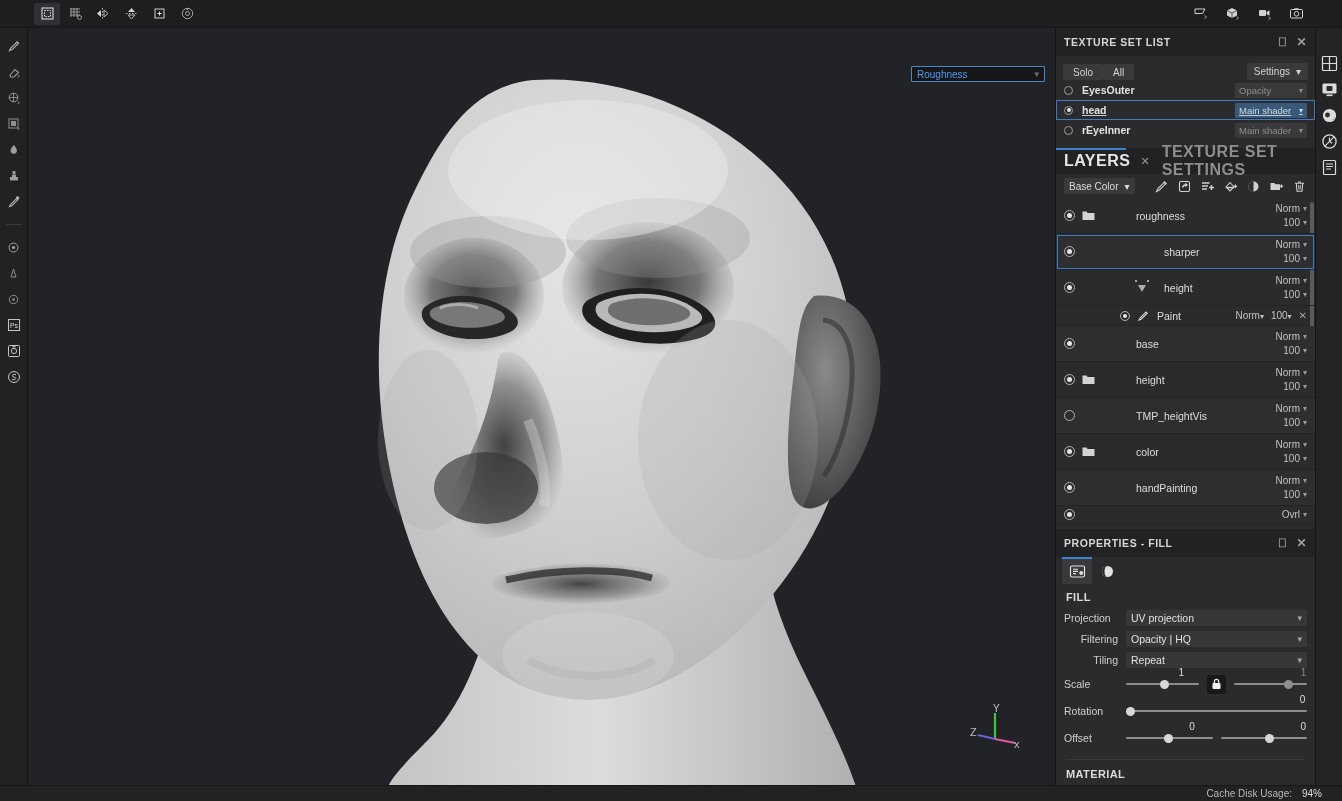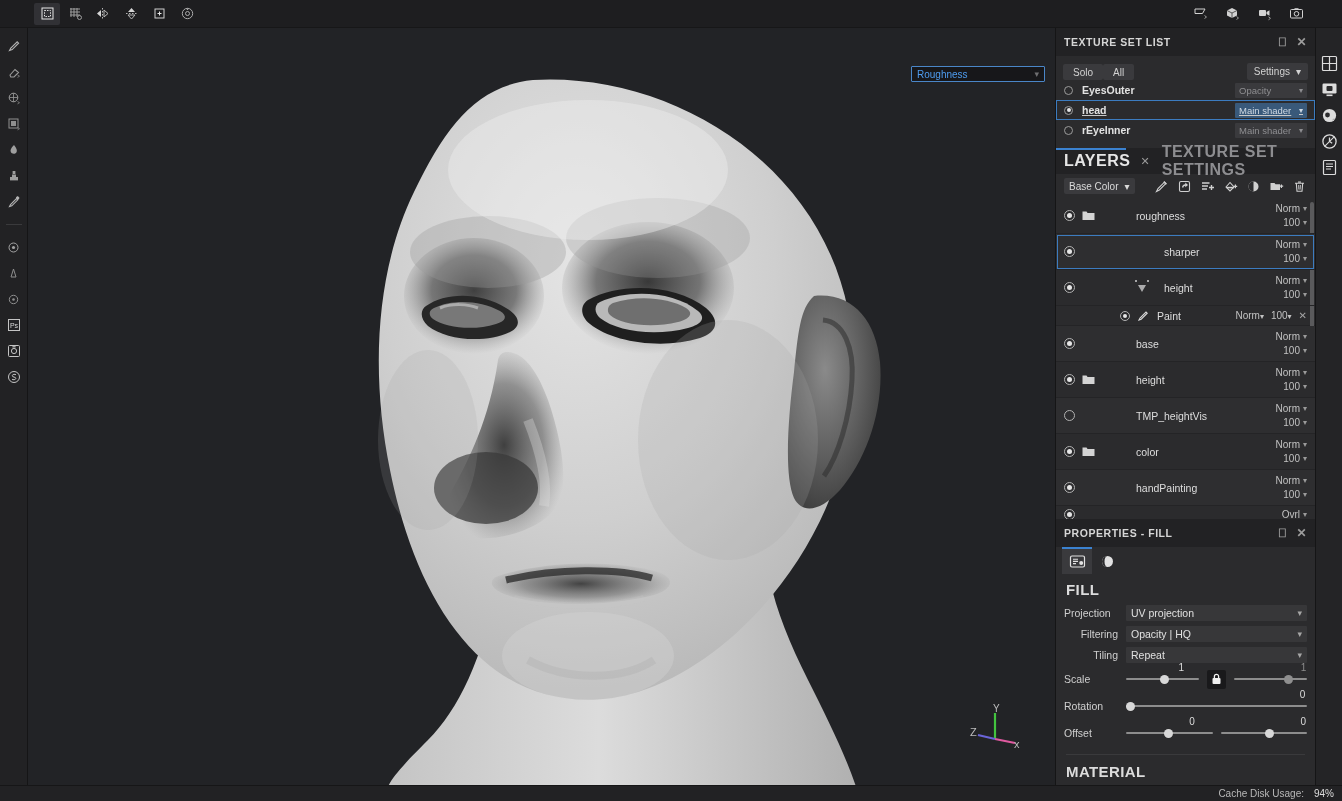--- a/index.html
+++ b/index.html
@@ -159,21 +159,21 @@
   .sub-row .right { margin-left: auto; display: flex; align-items: center; gap: 7px; color: #c2c2c2; font-size: 10px; }
 
   .scrollbar { position: absolute; right: 1px; top: 4px; width: 4px; height: 160px; background: #5a5a5c; border-radius: 2px; }
 
   
   .props { flex: 0 0 auto; background: #2b2b2d; display: flex; flex-direction: column; }
   .props-tabs { height: 28px; display: flex; align-items: center; gap: 0; padding-left: 6px; position: relative; background: #2b2b2d; }
   .ptab { width: 30px; height: 26px; display: flex; align-items: center; justify-content: center; color: #d8d8d8; cursor: pointer; }
   .ptab.active { background: #3a3a3d; }
   .ptab-accent { position: absolute; left: 6px; top: 0; width: 30px; height: 2px; background: #3b82d0; }
-  .sec-title { font-size: 15px; font-weight: bold; color: #dcdcdc; padding: 6px 10px 5px; letter-spacing: .4px; }
+  .sec-title { font-size: 11px; font-weight: bold; color: #dcdcdc; padding: 6px 10px 5px; letter-spacing: .4px; }
   .prop-row { display: flex; align-items: center; height: 20px; padding: 0 8px; gap: 8px; margin-bottom: 1px; }
   .prop-label { width: 54px; text-align: right; font-size: 10.5px; color: #cfcfcf; flex: 0 0 54px; }
   .combo {
     flex: 1; height: 16px; background: #373739; display: flex; align-items: center;
     padding: 0 5px; font-size: 10.5px; color: #e0e0e0; border-radius: 1px; cursor: pointer;
   }
   .combo .cv { margin-left: auto; color: #a6a6a6; font-size: 9px; }
   .slider-wrap { flex: 1; position: relative; height: 20px; display: flex; align-items: center; }
   .track { height: 2px; background: #8d8d8d; width: 100%; border-radius: 1px; }
   .knob { position: absolute; width: 9px; height: 9px; background: #d8d8d8; border-radius: 50%; top: 5.5px; }
@@ -181,21 +181,21 @@
   .slider-val { position: absolute; top: -7px; font-size: 10px; color: #dcdcdc; }
   .lock {
     width: 19px; height: 19px; background: #19191b; display: flex; align-items: center;
     justify-content: center; border-radius: 2px; flex: 0 0 19px; cursor: pointer;
   }
   .hr { height: 1px; background: #3a3a3c; margin: 7px 10px 0; }
 
   
   .statusbar {
     height: 16px; background: #222224; display: flex; align-items: center;
-    justify-content: flex-end; padding-right: 8px; gap: 10px; font-size: 10px;
+    justify-content: flex-end; padding-right: 20px; gap: 10px; font-size: 10px;
     color: #b9b9b9; flex: 0 0 16px; border-top: 1px solid #161617;
   }
   .statusbar .val { color: #dddddd; }
   svg { display: block; }
 </style>
 </head>
 <body>
 
 <div class="app">
 

